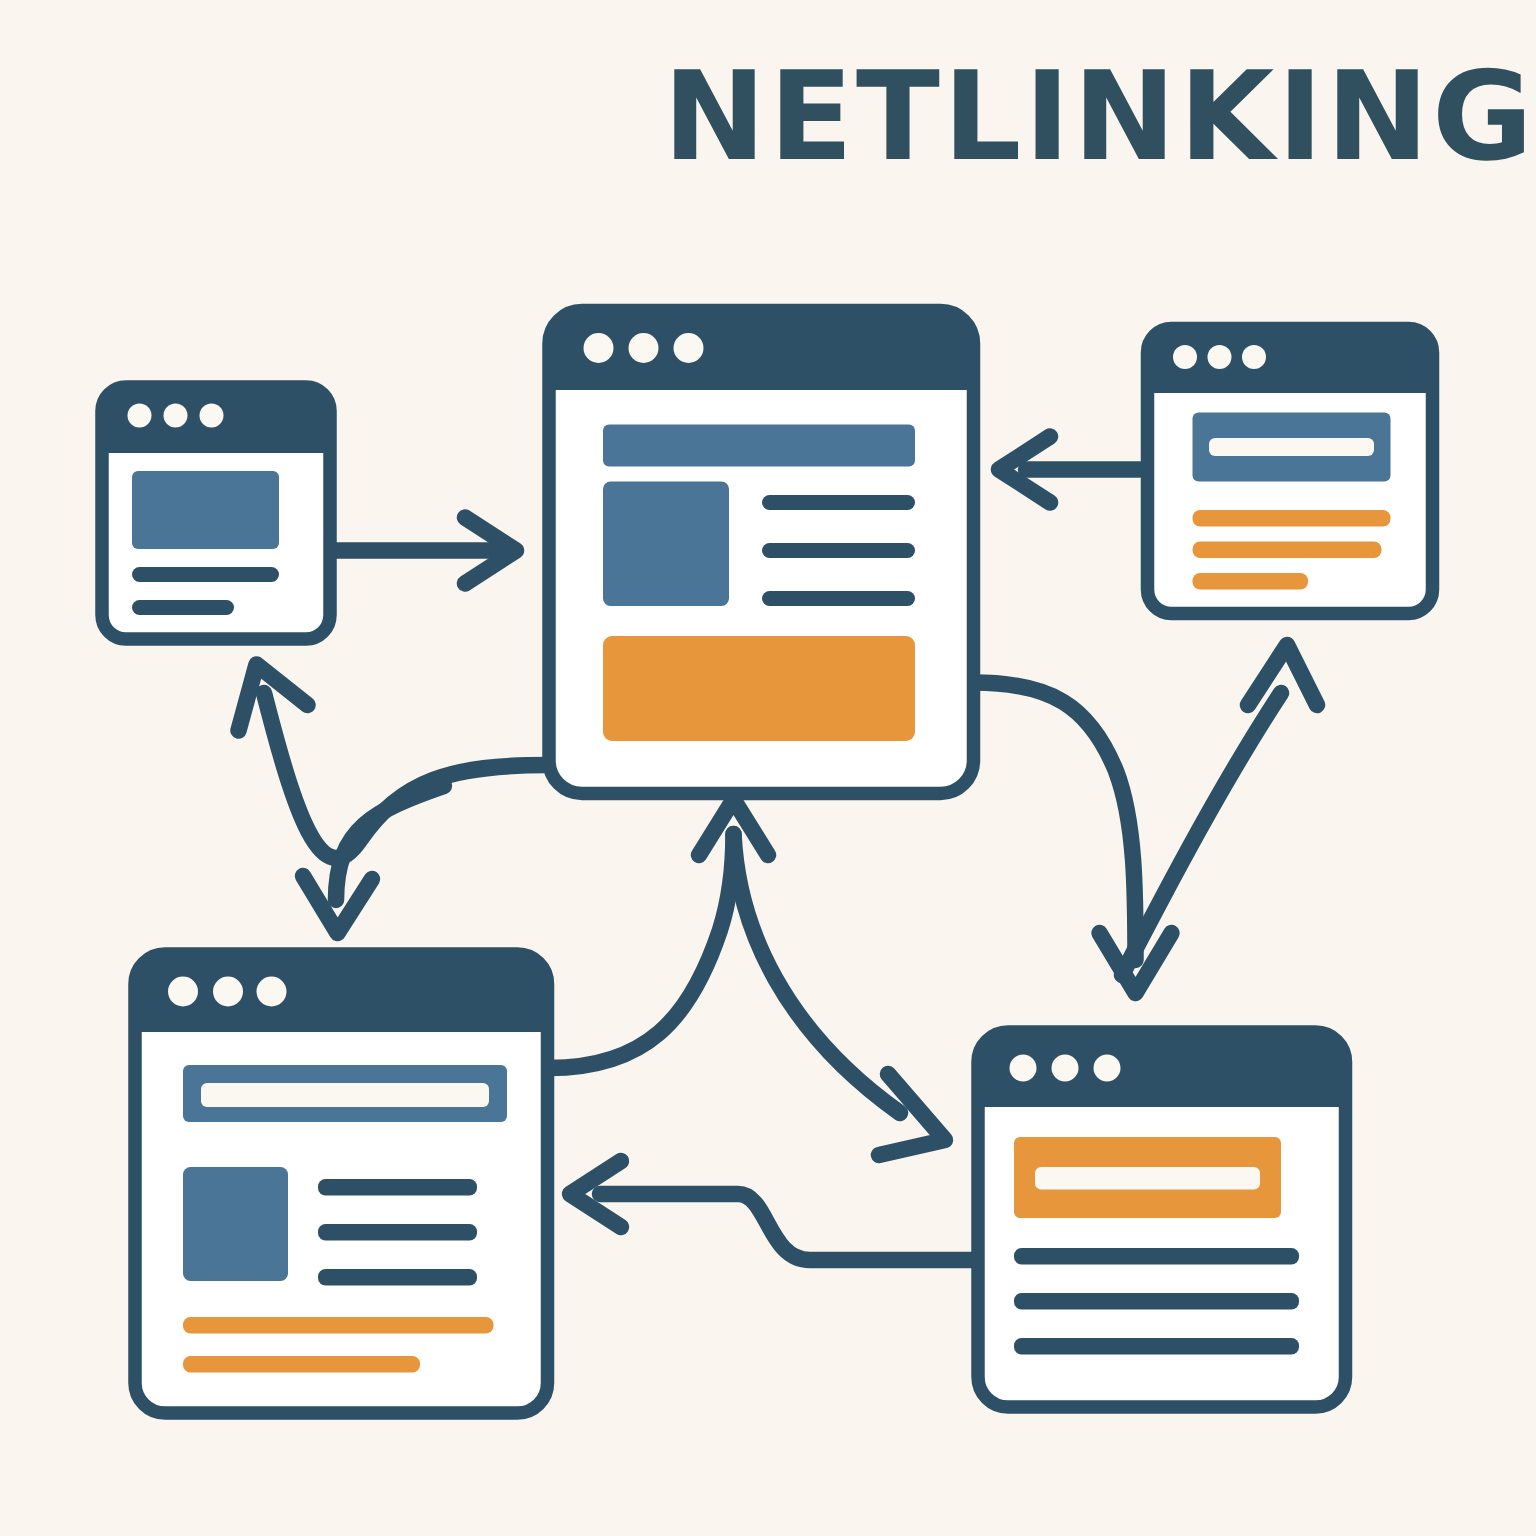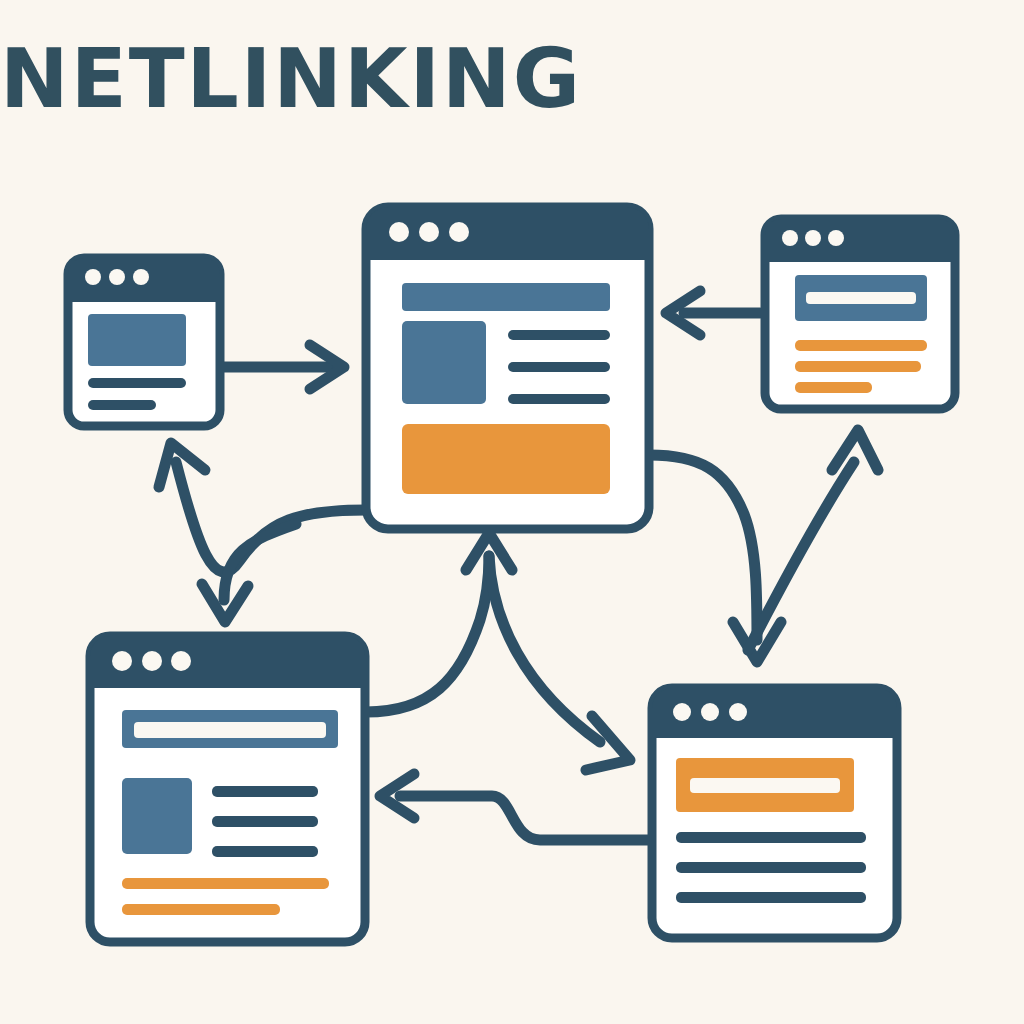--- a/index.html
+++ b/index.html
@@ -15,21 +15,21 @@
     width: 1024px;
     height: 1024px;
     background: #faf6ef;
     overflow: hidden;
   }
   #title {
     position: absolute;
     top: 38px;
     left: 0;
     width: 1024px;
-    text-align: left;
+    text-align: right;
     font-family: "DejaVu Sans", "Liberation Sans", sans-serif;
     font-weight: 700;
     font-size: 82px;
     letter-spacing: 2px;
     color: #31505f;
     line-height: 1;
     user-select: none;
   }
   svg#scene {
     position: absolute;

